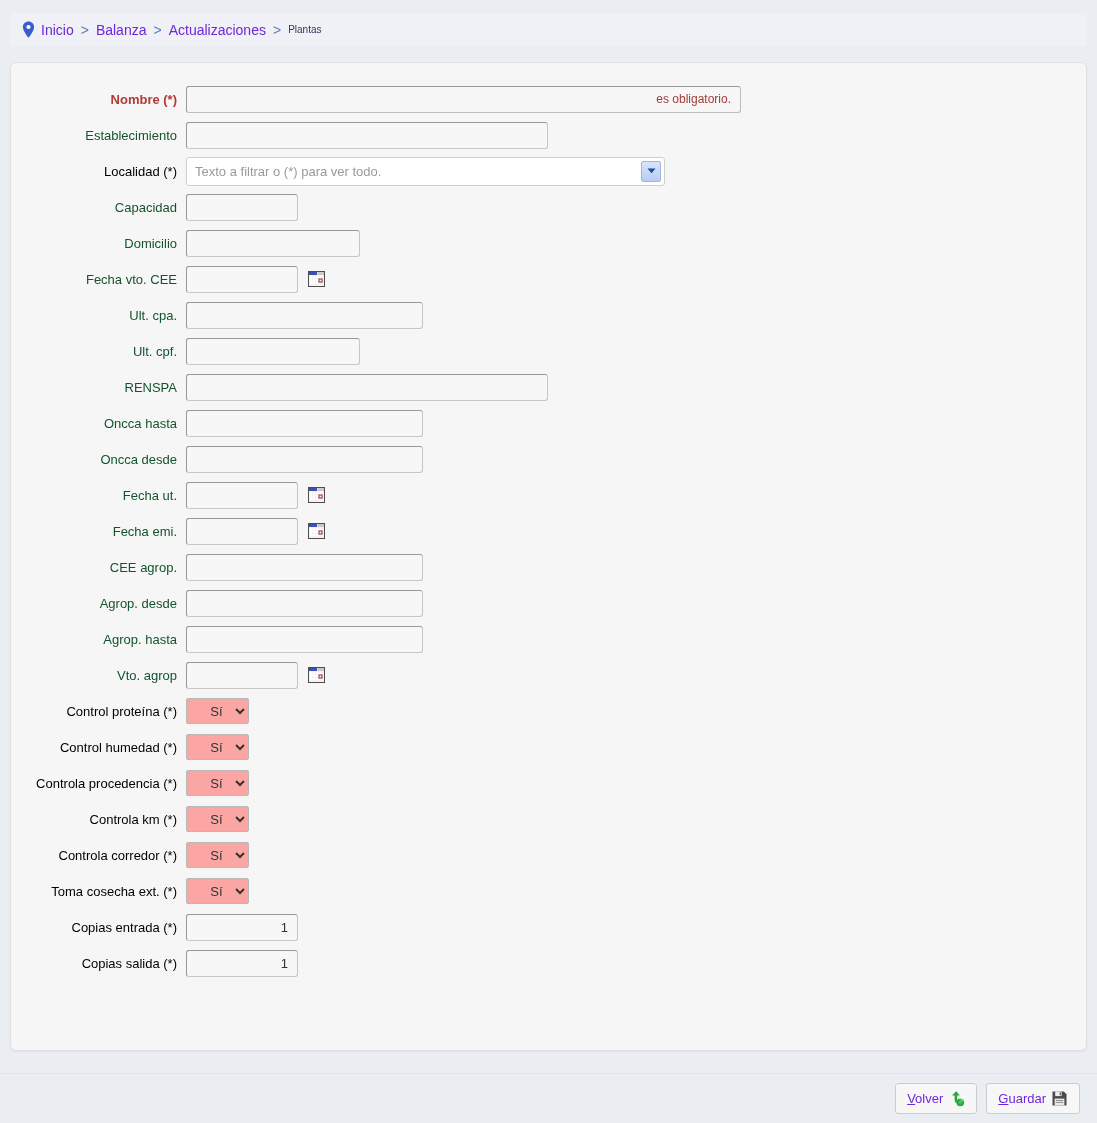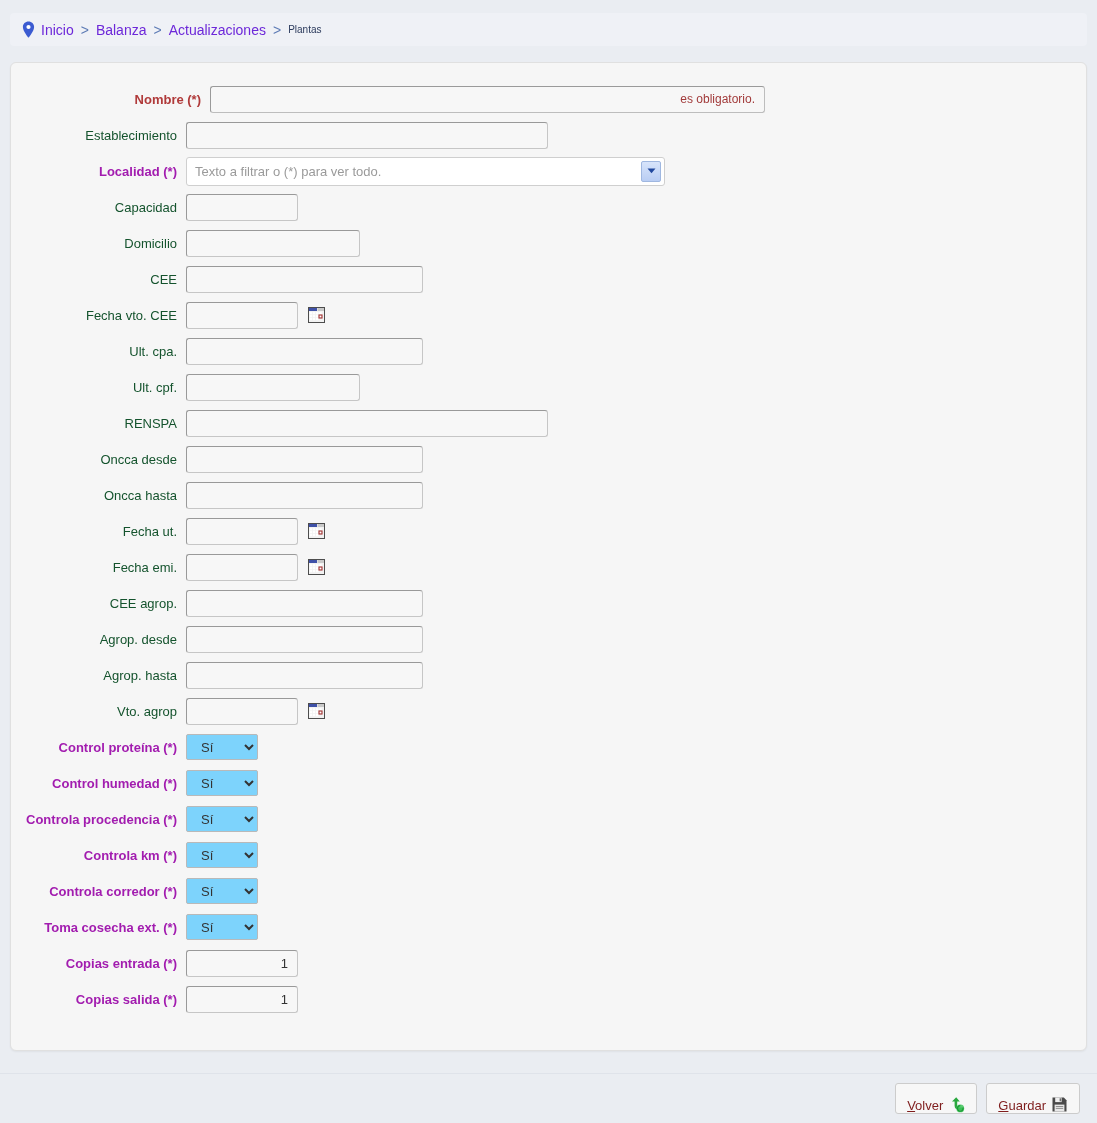--- a/index.html
+++ b/index.html
@@ -85,27 +85,26 @@
   .lbl {
     width: 175px;       
     text-align: right;
     padding-right: 9px;
     font-size: 13px;
     color: #14532d;
     white-space: nowrap;
     flex: 0 0 auto;
   }
   .lbl.req {
-    font-weight: bold;
-    color: #a21caf;
+    font-weight: normal;
+    color: #000000;
   }
   .lbl.err {
     font-weight: bold;
     color: #b03a3a;
-    margin-left: 24px;
   }
 
   .ctrl-wrap {
     position: relative;
     display: flex;
     align-items: center;
     flex: 1 1 auto;
   }
 
   
@@ -191,30 +190,31 @@
     width: 17px;
     height: 16px;
     margin-left: 10px;
     display: inline-block;
     flex: 0 0 auto;
     cursor: pointer;
   }
 
   
   select.sel {
-    width: 72px;
+    width: 63px;
     height: 26px;
-    background: #7dd3fc;
+    background: #fca5a5;
     border: 1px solid #b9b9b9;
     border-radius: 2px;
     font-family: "Liberation Sans", sans-serif;
     font-size: 13px;
     color: #333;
     padding-left: 10px;
     outline: none;
+    text-align: center;
   }
 
   
   .footer-sep {
     position: absolute;
     left: 0;
     top: 1073px;
     width: 1097px;
     height: 1px;
     background: #dfe3ea;
@@ -230,26 +230,26 @@
     justify-content: flex-end;
     padding-right: 17px;
     gap: 9px;
   }
   .btn {
     height: 31px;
     background: #f7f7f7;
     border: 1px solid #cccccc;
     border-radius: 3px;
     display: inline-flex;
-    align-items: flex-end;
+    align-items: center;
     justify-content: center;
     gap: 5px;
     padding: 0 11px;
     font-size: 13px;
-    color: #7f1d1d;
+    color: #6d28d9;
     cursor: pointer;
     font-family: "Liberation Sans", sans-serif;
   }
   .btn .akey { text-decoration: underline; }
   .btn-ico { width: 17px; height: 17px; display: block; flex: 0 0 auto; }
 </style>
 </head>
 <body>
 
 <div class="breadcrumb-bar">
@@ -301,26 +301,20 @@
       <div class="row">
         <div class="lbl">Capacidad</div>
         <div class="ctrl-wrap">
           <input type="text" class="txt w-sm" style="">
         </div>
       </div>
       <div class="row">
         <div class="lbl">Domicilio</div>
         <div class="ctrl-wrap">
           <input type="text" class="txt w-md" style="">
-        </div>
-      </div>
-      <div class="row">
-        <div class="lbl">CEE</div>
-        <div class="ctrl-wrap">
-          <input type="text" class="txt w-lg" style="">
         </div>
       </div>
       <div class="row">
         <div class="lbl">Fecha vto. CEE</div>
         <div class="ctrl-wrap">
           <input type="text" class="txt w-sm" style="">
           <span class="cal-icon"><svg viewBox="0 0 17 16" width="17" height="16" xmlns="http://www.w3.org/2000/svg">
               <rect x="0.5" y="0.5" width="16" height="15" fill="#f2f2f2" stroke="#4d4d4d"></rect>
               <rect x="1" y="1" width="8" height="3" fill="#3f51a8"></rect>
               <rect x="9.5" y="1" width="6.5" height="3" fill="#c9c9c9"></rect>
@@ -353,27 +347,27 @@
           <input type="text" class="txt w-md" style="">
         </div>
       </div>
       <div class="row">
         <div class="lbl">RENSPA</div>
         <div class="ctrl-wrap">
           <input type="text" class="txt w-xl" style="">
         </div>
       </div>
       <div class="row">
+        <div class="lbl">Oncca hasta</div>
+        <div class="ctrl-wrap">
+          <input type="text" class="txt w-lg" style="">
+        </div>
+      </div>
+      <div class="row">
         <div class="lbl">Oncca desde</div>
-        <div class="ctrl-wrap">
-          <input type="text" class="txt w-lg" style="">
-        </div>
-      </div>
-      <div class="row">
-        <div class="lbl">Oncca hasta</div>
         <div class="ctrl-wrap">
           <input type="text" class="txt w-lg" style="">
         </div>
       </div>
       <div class="row">
         <div class="lbl">Fecha ut.</div>
         <div class="ctrl-wrap">
           <input type="text" class="txt w-sm" style="">
           <span class="cal-icon"><svg viewBox="0 0 17 16" width="17" height="16" xmlns="http://www.w3.org/2000/svg">
               <rect x="0.5" y="0.5" width="16" height="15" fill="#f2f2f2" stroke="#4d4d4d"></rect>

